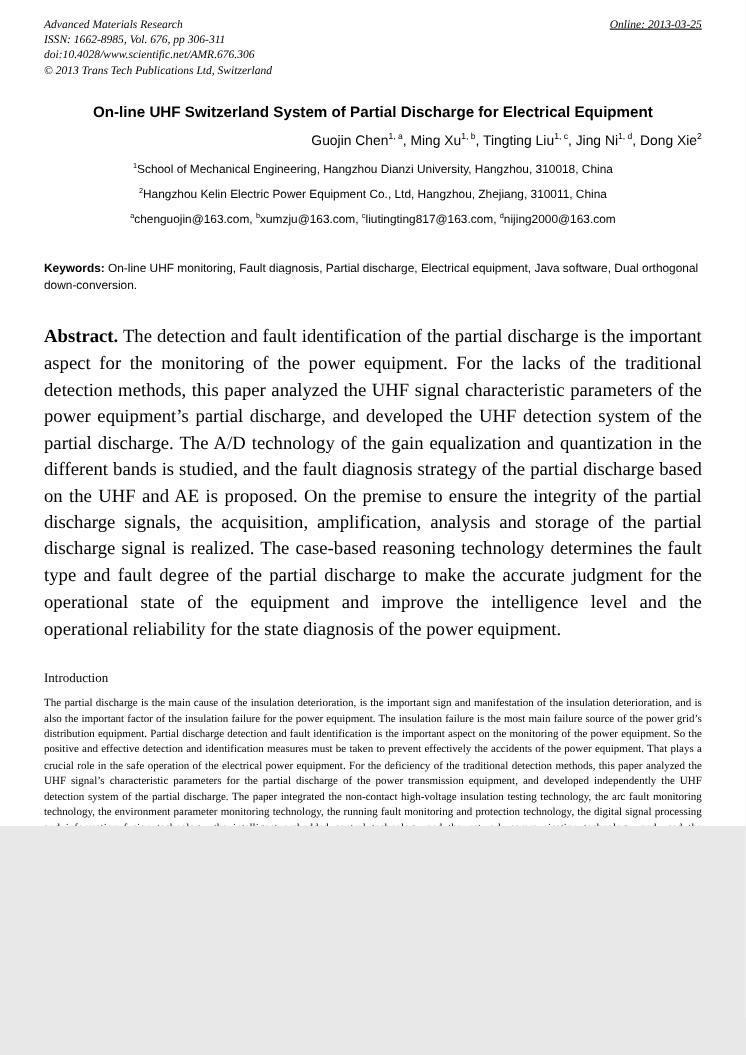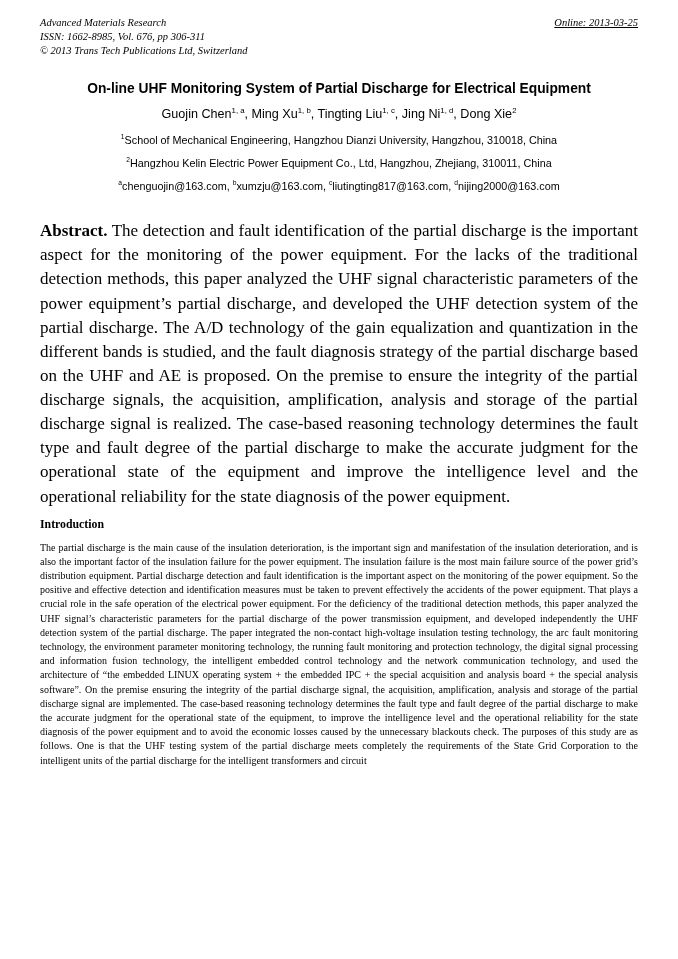--- a/index.html
+++ b/index.html
@@ -1,89 +1,93 @@
 <!DOCTYPE html>
 <html><head>
 <meta charset="utf-8">
 <style>
   html,body{margin:0;padding:0;background:#e8e8e8;}
   .page{
-    width:678px;height:959px;background:#ffffff;box-sizing:border-box;
+    width:678px;height:751px;background:#ffffff;box-sizing:border-box;
     margin:0 auto;padding:16px 40px 0 40px;position:relative;
     font-family:"Liberation Serif", serif;color:#000;
   }
   
   .hdr{display:flex;justify-content:space-between;align-items:flex-start;
        font-style:italic;font-size:10.5px;line-height:1.32;}
   .hdr-left div{white-space:nowrap;}
   .hdr-right{white-space:nowrap;text-decoration:underline;}
   
   .title{
     font-family:"Liberation Sans", sans-serif;font-weight:bold;font-size:13.8px;
     text-align:center;line-height:1.35;margin:22px auto 0 auto;max-width:520px;
   }
   .authors{
     font-family:"Liberation Sans", sans-serif;font-size:12.6px;
-    text-align:center;line-height:1.5;margin-top:7px;
+    text-align:right;line-height:1.5;margin-top:7px;
   }
   sup{font-size:0.62em;vertical-align:super;line-height:0;}
   .affil,.emails{
     font-family:"Liberation Sans", sans-serif;font-size:10.8px;
     text-align:center;margin-top:9px;line-height:1.3;
   }
   
   .keywords{
     font-family:"Liberation Sans", sans-serif;font-size:10.8px;
     margin-top:30px;line-height:1.45;text-align:left;
   }
   .bold{font-weight:bold;}
   
   .abstract{
     font-size:17px;line-height:1.42;text-align:justify;margin-top:26px;
   }
   .section-heading{
-    font-weight:bold;font-size:11.8px;margin-top:8px;
+    font-weight:normal;font-size:11.8px;margin-top:25px;
   }
   .body-para{
     font-size:10px;line-height:1.42;text-align:justify;margin-top:9px;
   }
 </style>
 </head>
 <body>
 
 <div class="page">
 
   <div class="hdr">
     <div class="hdr-left">
       <div>Advanced Materials Research</div>
       <div>ISSN: 1662-8985, Vol. 676, pp 306-311</div>
+      <div>doi:10.4028/www.scientific.net/AMR.676.306</div>
       <div>© 2013 Trans Tech Publications Ltd, Switzerland</div>
     </div>
     <div class="hdr-right">Online: 2013-03-25</div>
   </div>
 
-  <div class="title">On-line UHF Monitoring System of Partial Discharge for Electrical Equipment</div>
+  <div class="title">On-line UHF Switzerland System of Partial Discharge for Electrical Equipment</div>
 
   <div class="authors">
     <div>
       <span><span>Guojin Chen</span><sup>1, a</sup><span>, </span></span><span><span>Ming Xu</span><sup>1, b</sup><span>, </span></span><span><span>Tingting Liu</span><sup>1, c</sup><span>, </span></span><span><span>Jing Ni</span><sup>1, d</sup><span>, </span></span><span><span>Dong Xie</span><sup>2</sup><span></span></span>
     </div>
   </div>
 
   <div class="affil">
     <sup>1</sup><span>School of Mechanical Engineering, Hangzhou Dianzi University, Hangzhou, 310018, China</span>
   </div>
   <div class="affil">
     <sup>2</sup><span>Hangzhou Kelin Electric Power Equipment Co., Ltd, Hangzhou, Zhejiang, 310011, China</span>
   </div>
 
   <div class="emails">
     <span><sup>a</sup><span>chenguojin@163.com</span><span>, </span></span><span><sup>b</sup><span>xumzju@163.com</span><span>, </span></span><span><sup>c</sup><span>liutingting817@163.com</span><span>, </span></span><span><sup>d</sup><span>nijing2000@163.com</span></span>
   </div>
 
+  <div class="keywords">
+    <span class="bold">Keywords:</span><span> On-line UHF monitoring, Fault diagnosis, Partial discharge, Electrical equipment, Java software, Dual orthogonal down-conversion.</span>
+  </div>
 
   <div class="abstract">
     <span class="bold">Abstract.</span><span> The detection and fault identification of the partial discharge is the important aspect for the monitoring of the power equipment. For the lacks of the traditional detection methods, this paper analyzed the UHF signal characteristic parameters of the power equipment’s partial discharge, and developed the UHF detection system of the partial discharge. The A/D technology of the gain equalization and quantization in the different bands is studied, and the fault diagnosis strategy of the partial discharge based on the UHF and AE is proposed. On the premise to ensure the integrity of the partial discharge signals, the acquisition, amplification, analysis and storage of the partial discharge signal is realized. The case-based reasoning technology determines the fault type and fault degree of the partial discharge to make the accurate judgment for the operational state of the equipment and improve the intelligence level and the operational reliability for the state diagnosis of the power equipment.</span>
   </div>
 
   <div class="section-heading">Introduction</div>
   <div class="body-para">The partial discharge is the main cause of the insulation deterioration, is the important sign and manifestation of the insulation deterioration, and is also the important factor of the insulation failure for the power equipment. The insulation failure is the most main failure source of the power grid’s distribution equipment. Partial discharge detection and fault identification is the important aspect on the monitoring of the power equipment. So the positive and effective detection and identification measures must be taken to prevent effectively the accidents of the power equipment. That plays a crucial role in the safe operation of the electrical power equipment. For the deficiency of the traditional detection methods, this paper analyzed the UHF signal’s characteristic parameters for the partial discharge of the power transmission equipment, and developed independently the UHF detection system of the partial discharge. The paper integrated the non-contact high-voltage insulation testing technology, the arc fault monitoring technology, the environment parameter monitoring technology, the running fault monitoring and protection technology, the digital signal processing and information fusion technology, the intelligent embedded control technology and the network communication technology, and used the architecture of “the embedded LINUX operating system + the embedded IPC + the special acquisition and analysis board + the special analysis software”. On the premise ensuring the integrity of the partial discharge signal, the acquisition, amplification, analysis and storage of the partial discharge signal are implemented. The case-based reasoning technology determines the fault type and fault degree of the partial discharge to make the accurate judgment for the operational state of the equipment, to improve the intelligence level and the operational reliability for the state diagnosis of the power equipment and to avoid the economic losses caused by the unnecessary blackouts check. The purposes of this study are as follows. One is that the UHF testing system of the partial discharge meets completely the requirements of the State Grid Corporation to the intelligent units of the partial discharge for the intelligent transformers and circuit</div>
 
 </div>
 

